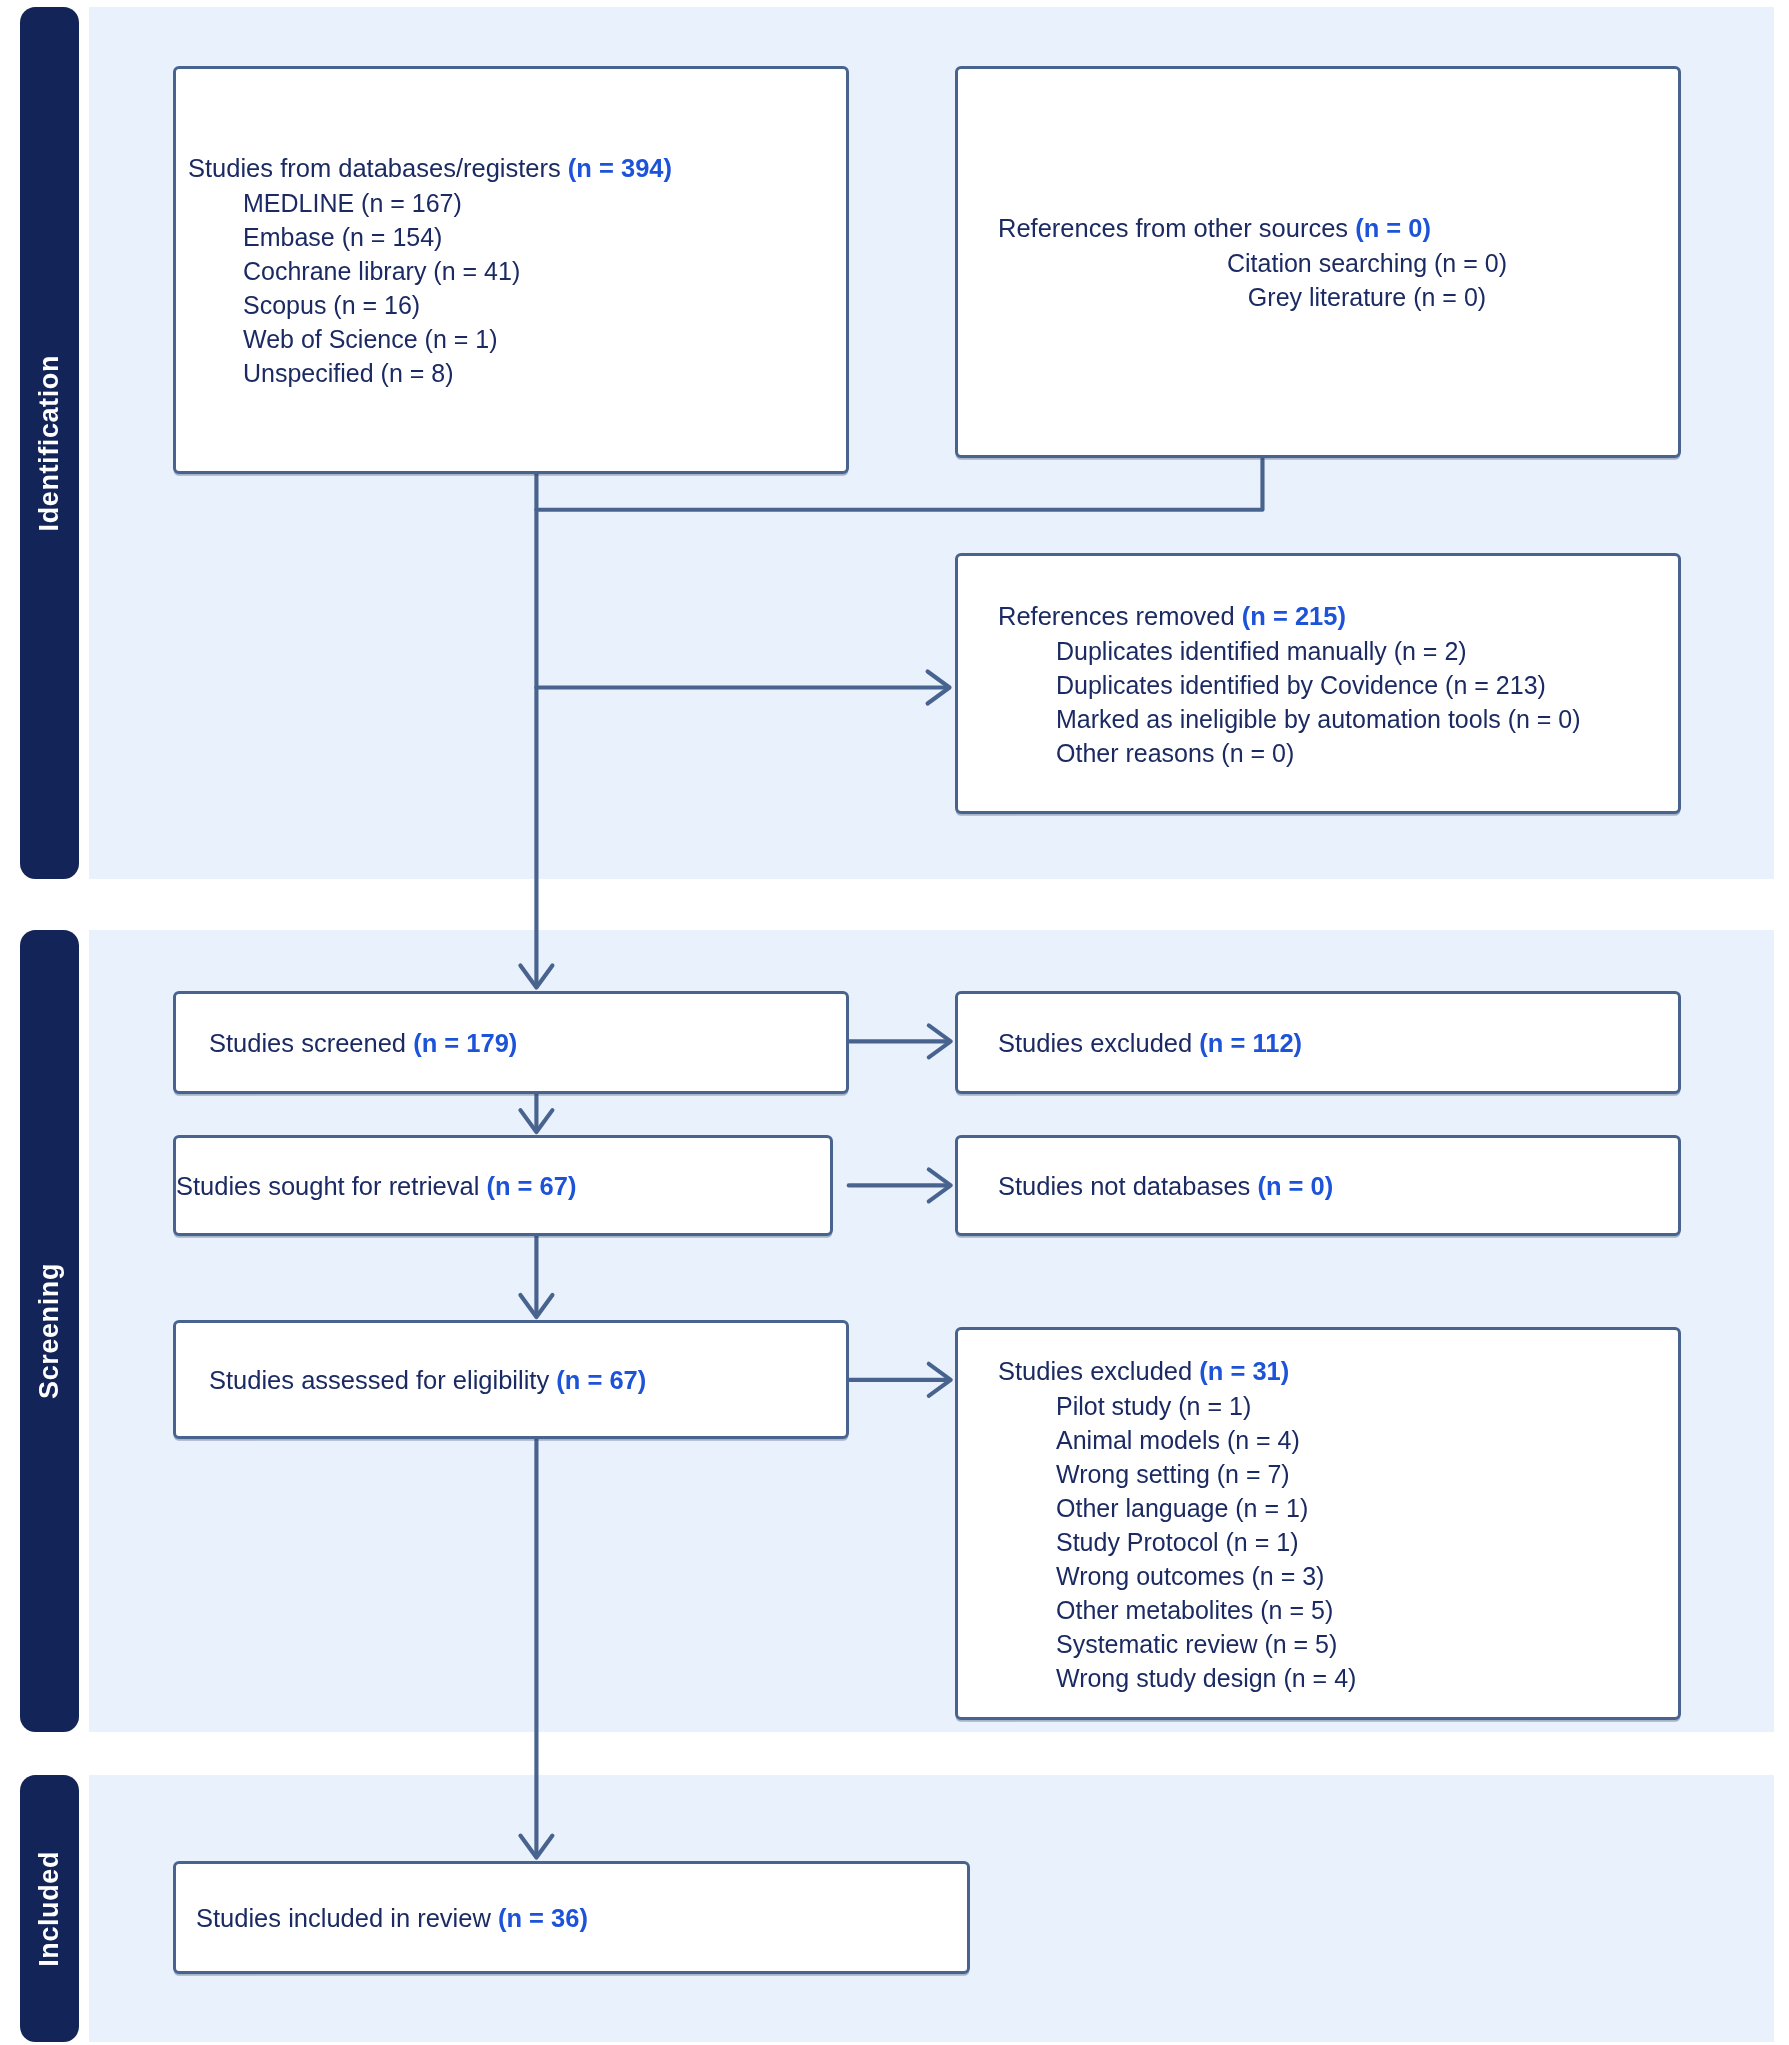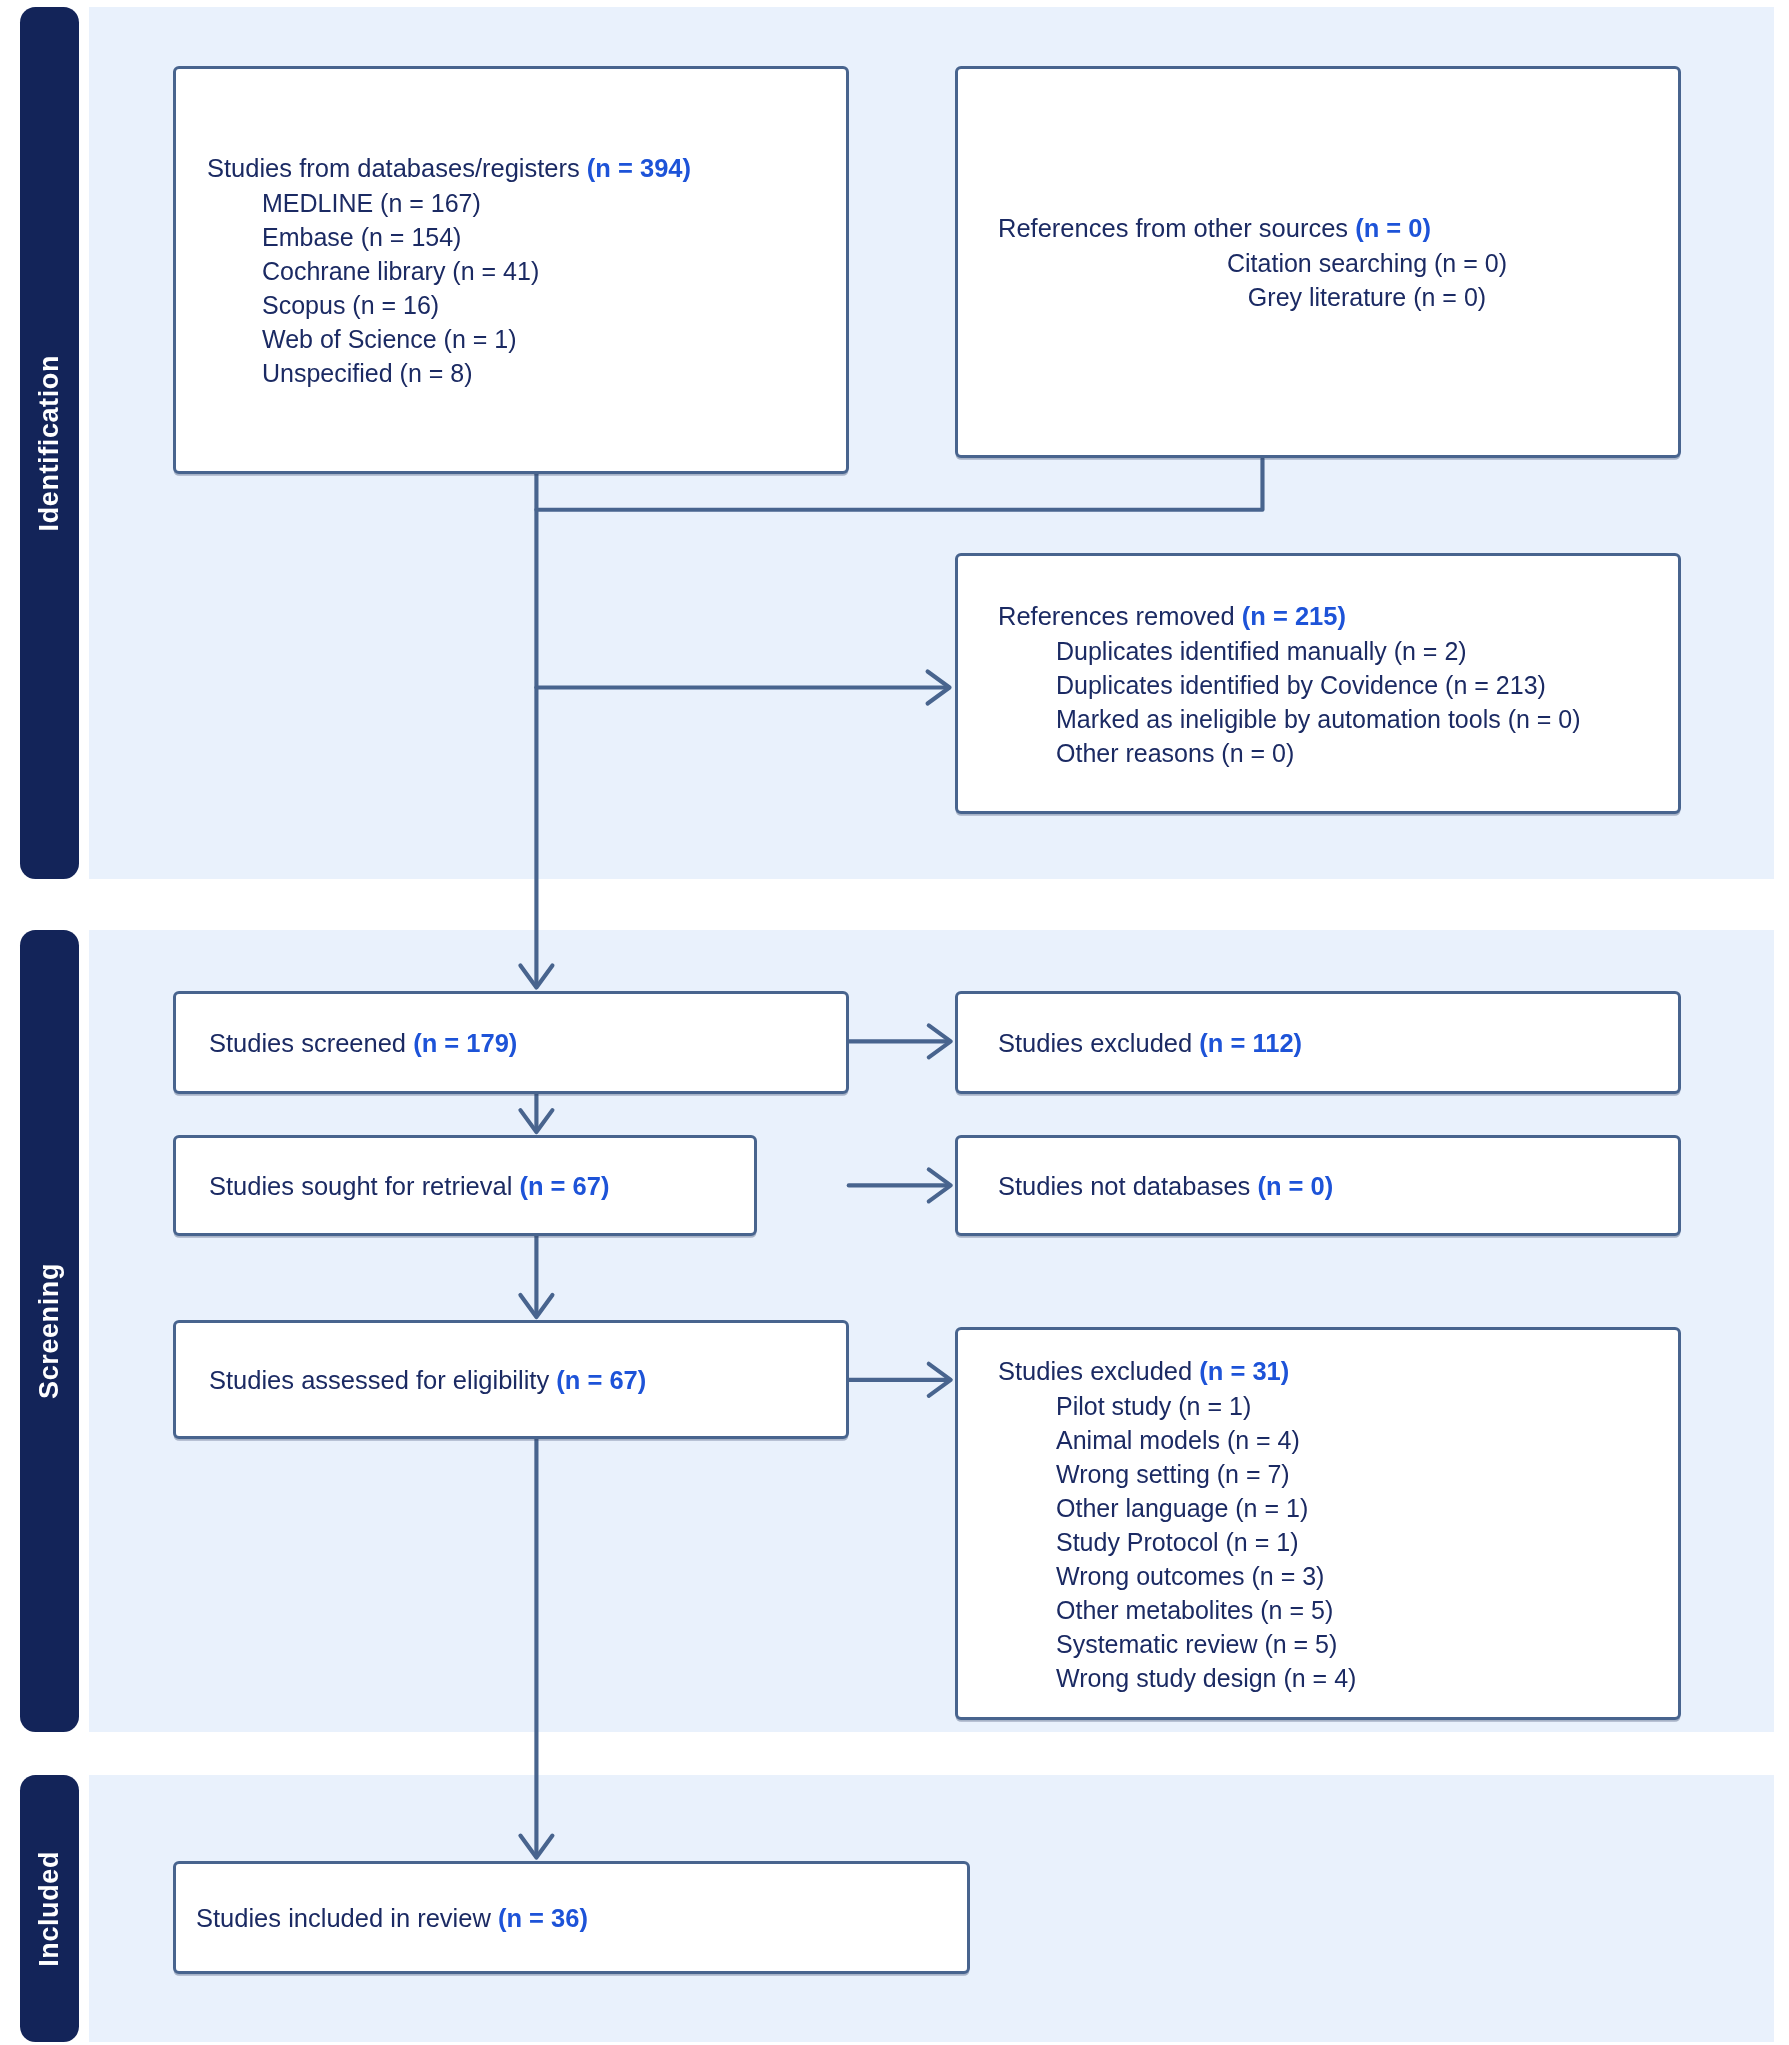--- a/index.html
+++ b/index.html
@@ -31,24 +31,24 @@
   .box{
     position:absolute;z-index:3;background:#ffffff;border:3.6px solid #48648e;border-radius:6px;
     box-sizing:border-box;display:flex;flex-direction:column;justify-content:center;
     box-shadow:0 2.4px 0 -0.6px rgba(45,64,99,.35);
   }
   .box .line{font-size:25.5px;line-height:36px;white-space:nowrap;}
   .box .count{color:#1d53d8;font-weight:700;}
   .box .items{font-size:25px;line-height:34px;}
   .box .items .item{white-space:nowrap;}
   
-  #box-databases{left:173px;top:66px;width:676px;height:408px;padding-left:31px;}
+  #box-databases{left:173px;top:66px;width:676px;height:408px;padding-left:12px;}
   #box-databases .items{padding-left:55px;}
   #box-screened{left:173px;top:991px;width:676px;height:103px;padding-left:33px;}
-  #box-retrieval{left:173px;top:1135px;width:584px;height:101px;padding-left:33px;}
+  #box-retrieval{left:173px;top:1135px;width:660px;height:101px;}
   #box-assessed{left:173px;top:1320px;width:676px;height:119px;padding-left:33px;}
   #box-included{left:173px;top:1861px;width:797px;height:113px;padding-left:20px;}
   
   #box-other-sources{left:955px;top:66px;width:726px;height:392px;padding-left:40px;}
   #box-other-sources .items{padding-left:58px;text-align:center;}
   #box-references-removed{left:955px;top:553px;width:726px;height:261px;padding-left:40px;}
   #box-references-removed .items{padding-left:58px;}
   #box-excluded-screening{left:955px;top:991px;width:726px;height:103px;padding-left:40px;}
   #box-not-retrieved{left:955px;top:1135px;width:726px;height:101px;padding-left:40px;}
   #box-excluded-eligibility{left:955px;top:1327px;width:726px;height:393px;padding-left:40px;}

